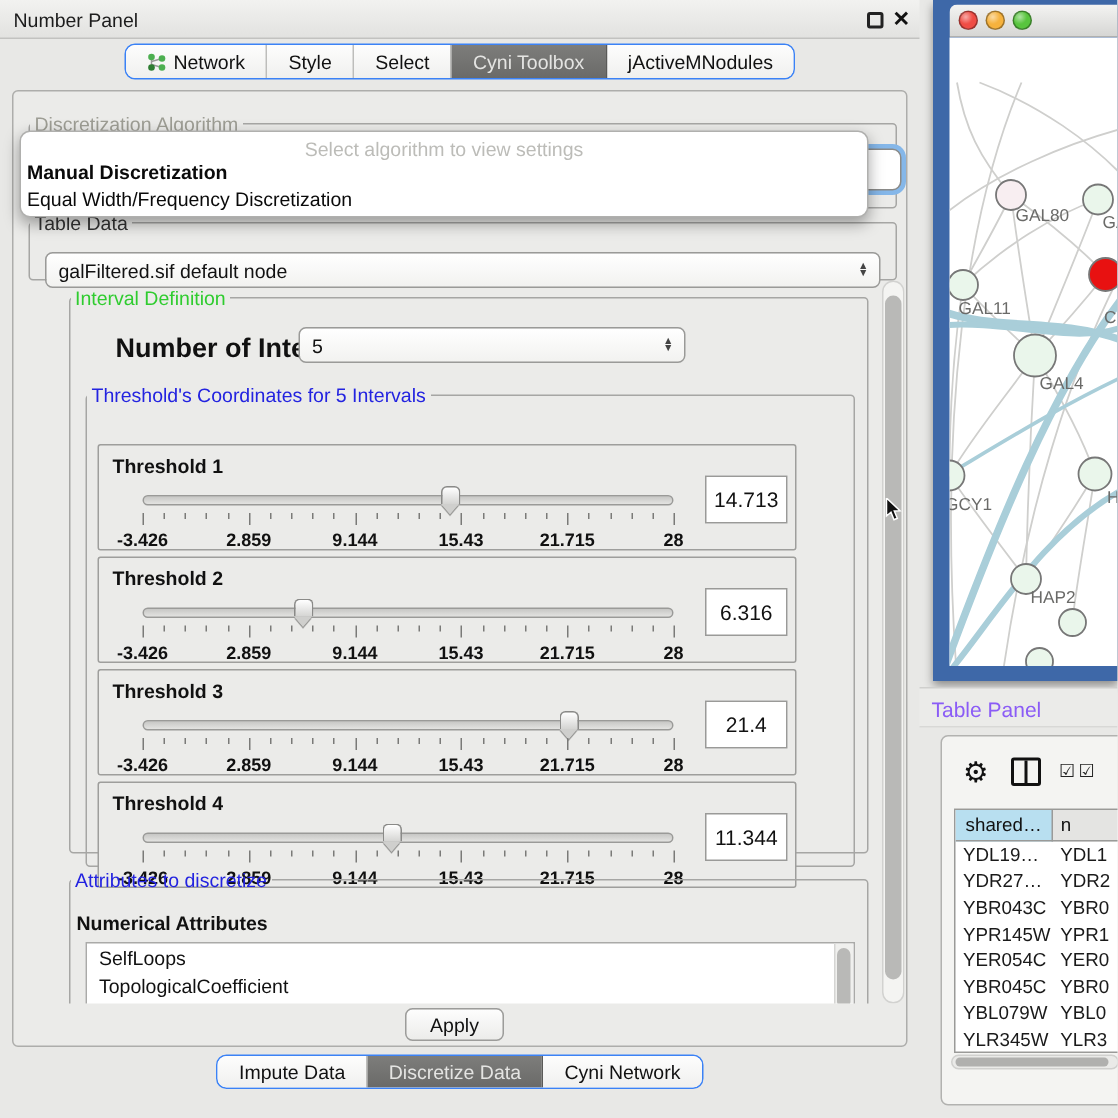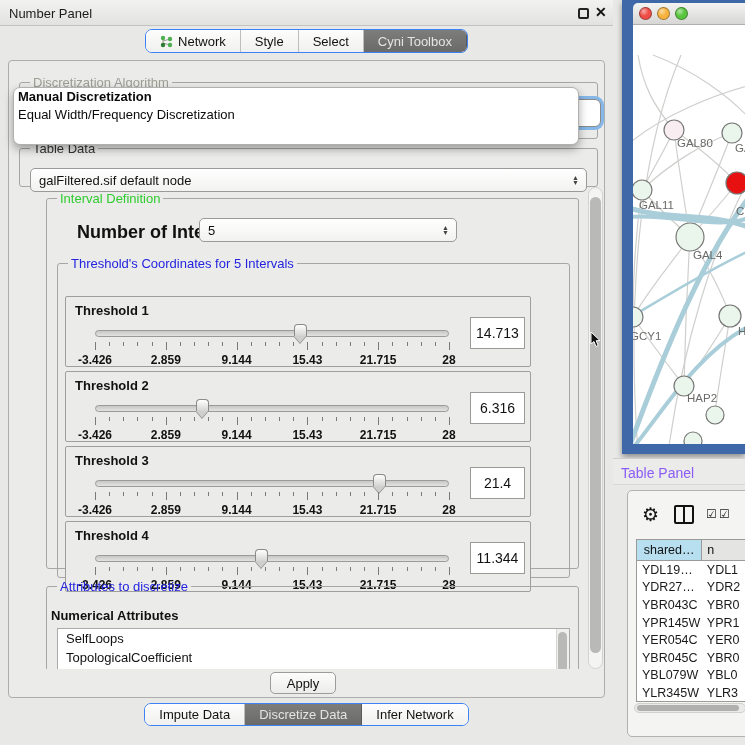--- a/index.html
+++ b/index.html
@@ -17,21 +17,21 @@
   .tabrow { left:0; top:29px; width:613px; height:27px; display:flex; justify-content:center; }
   .tabgroup { display:flex; height:24px; border:1px solid #3b82f6; border-radius:7px; overflow:hidden; background:#fbfbfa; }
   .tab { display:flex; align-items:center; gap:5px; padding:0 14px; font-size:13px; color:#111;
          background:linear-gradient(#fdfdfd,#f0f0ee); border-right:1px solid #bdbdbb; cursor:default; }
   .tab:last-child { border-right:none; }
   .tab.active { background:linear-gradient(#7d7d7b,#6a6a68); color:#e4e4e2; border-right:1px solid #5a5a58; }
 
   .main-panel { left:8px; top:60px; width:597px; height:638px; background:#ebebe9; border:1px solid #adadab; border-radius:4px; }
 
   fieldset.grp { position:absolute; border:1px solid #a6a6a4; border-radius:3px; }
-  fieldset.grp > legend { font-size:13px; padding:0 3px; margin-left:10px; }
+  fieldset.grp > legend { font-size:13px; padding:0 3px; margin-left:0; }
   .legend-faded { color:#9d9d94; }
   .legend-dark  { color:#333; }
   .legend-green { color:#2fcc2f; }
   .legend-blue  { color:#2323e0; }
 
   .algo-grp { left:10px; top:14px; width:579px; height:64px; }
   .focus-combo-stub { left:548px; top:38px; width:44px; height:28px; background:#fff; border:1px solid #8a8a88;
                       border-radius:6px; box-shadow:0 0 0 3px #85b7e9; }
 
   .popup { left:4px; top:26px; width:566px; height:58px; background:#fff; border:1px solid #b0b0ae;
@@ -147,31 +147,35 @@
         </div>
         <div class="tab">
           <span>Style</span>
         </div>
         <div class="tab">
           <span>Select</span>
         </div>
         <div class="tab active">
           <span>Cyni Toolbox</span>
         </div>
+        <div class="tab">
+          <span>jActiveMNodules</span>
+        </div>
       </div>
   </div>
 
   <div class="abs main-panel">
 
     <fieldset class="grp algo-grp">
       <legend class="legend-faded">Discretization Algorithm</legend>
     </fieldset>
     <div class="abs focus-combo-stub"></div>
 
     <div class="abs popup">
+      <div class="popup-header">Select algorithm to view settings</div>
       <div id="popup-options">
           <div class="popup-opt selected">Manual Discretization</div>
           <div class="popup-opt">Equal Width/Frequency Discretization</div>
         </div>
     </div>
 
     <fieldset class="grp tabledata-grp">
       <legend class="legend-dark">Table Data</legend>
       <div class="combo tabledata-combo">
         <span>galFiltered.sif default node</span>
@@ -414,21 +418,21 @@
 
   <div class="abs bottom-tabrow">
     <div class="tabgroup">
         <div class="tab">
           <span>Impute Data</span>
         </div>
         <div class="tab active">
           <span>Discretize Data</span>
         </div>
         <div class="tab">
-          <span>Infer Network</span>
+          <span>Cyni Network</span>
         </div>
       </div>
   </div>
 </div>
 
 <div class="abs net-window" style="background: rgb(62, 104, 168);">
   <div class="net-titlebar">
     <span class="light" id="light-close" style="left: 6px; background: radial-gradient(circle at 35% 30%, rgba(255, 255, 255, 0.533), transparent 45%), rgb(239, 77, 69); border: 1px solid rgba(0, 0, 0, 0.35);"></span>
     <span class="light" id="light-min" style="left: 24px; background: radial-gradient(circle at 35% 30%, rgba(255, 255, 255, 0.533), transparent 45%), rgb(246, 178, 61); border: 1px solid rgba(0, 0, 0, 0.35);"></span>
     <span class="light" id="light-zoom" style="left: 42px; background: radial-gradient(circle at 35% 30%, rgba(255, 255, 255, 0.533), transparent 45%), rgb(88, 197, 62); border: 1px solid rgba(0, 0, 0, 0.35);"></span>

